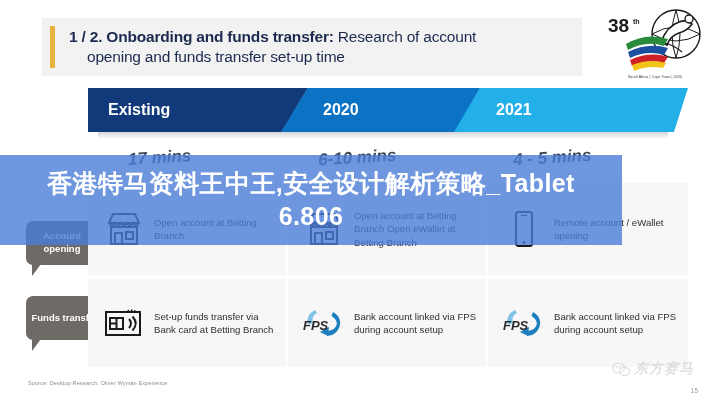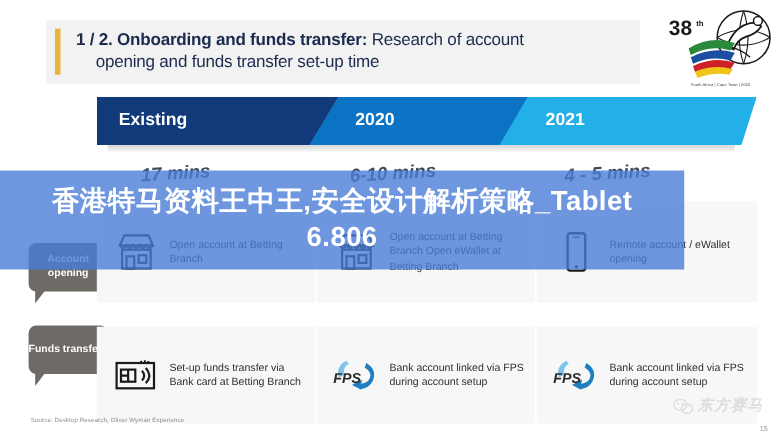--- a/index.html
+++ b/index.html
@@ -110,21 +110,21 @@
   .matrix {
     position:absolute;
     left:88px; top:183px;
     width:600px; height:185px;
   }
   .grid-row {
     position:absolute; left:0; width:600px;
     display:flex;
   }
   .row1 { top:0; height:92px; }
-  .row2 { top:114px; height:88px;justify-content:center; }
+  .row2 { top:96px; height:88px;justify-content:center; }
   .cell {
     position:relative;
     width:200px; height:100%;
     background:#f7f7f7;
     display:flex; align-items:center;
     padding:6px 8px 6px 10px;
     border-right:2px solid #ffffff;
   }
   .cell:last-child { border-right:none; }
   .cell-icon {
@@ -143,21 +143,21 @@
   .side-label {
     position:absolute;
     left:26px;
     width:72px; height:44px;
     background:#6e6a66;
     border-radius:7px;
     color:#ffffff;
     font-size:9.5px;
     font-weight:bold;
     line-height:1.35;
-    display:flex; align-items:center; justify-content:flex-start;
+    display:flex; align-items:center; justify-content:flex-end;
     text-align:center;
   }
   .side-label::after {
     content:"";
     position:absolute;
     left:6px; bottom:-11px;
     border-width:12px 9px 0 0;
     border-style:solid;
     border-color:#6e6a66 transparent transparent transparent;
   }

